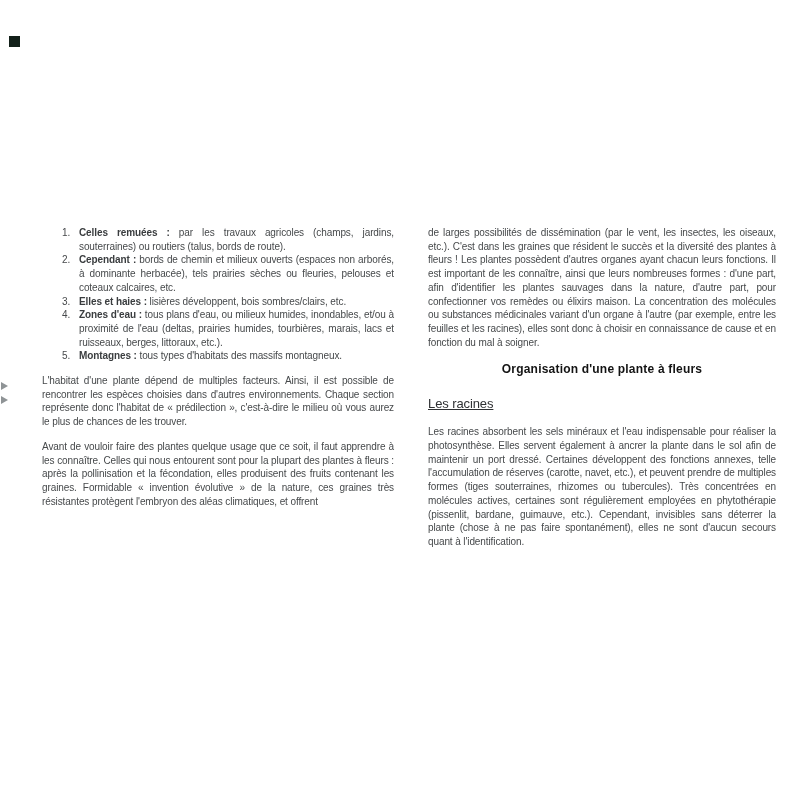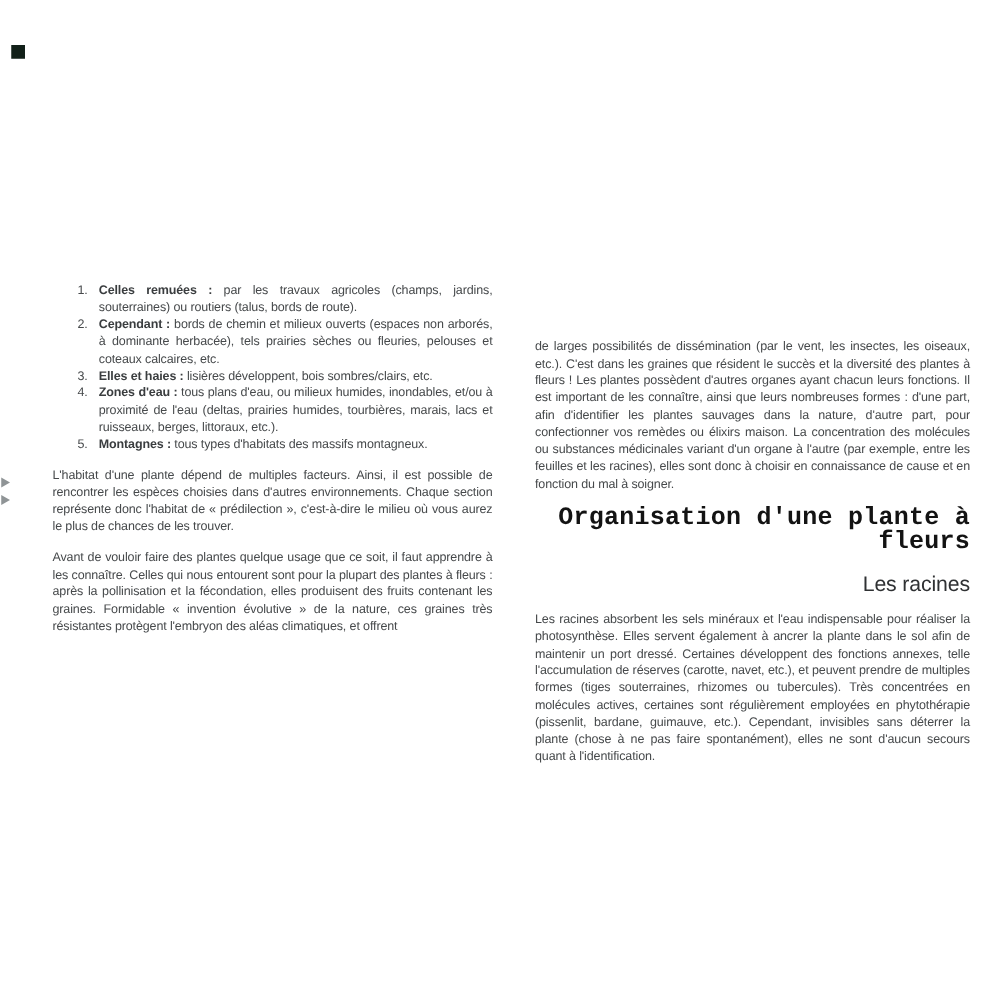--- a/index.html
+++ b/index.html
@@ -21,37 +21,37 @@
   }
   .edge-arrow.a1 { top:382px; }
   .edge-arrow.a2 { top:396px; }
   .col {
     position:absolute; top:226px;
     font-size:10px; line-height:13.7px;
     text-align:justify;
     letter-spacing:-0.1px;
   }
   .col-left  { left:42px;  width:352px; }
-  .col-right { left:428px; width:348px;margin-top:45px; }
+  .col-right { left:428px; width:348px; }
   p { margin:0 0 11px 0; }
   p.last { margin-bottom:0; }
   ol.habitat-list { list-style:none; margin:0 0 11px 0; padding:0 0 0 20px; }
   ol.habitat-list li { display:flex; }
   ol.habitat-list .num { flex:none; width:17px; }
   ol.habitat-list .li-text { flex:1; text-align:justify; }
   .term { font-weight:bold; color:#3a3d3f; }
   h2 {
-    font-size:20px; line-height:19px; font-weight:bold;
+    font-size:12px; line-height:19px; font-weight:bold;
     color:#131313; letter-spacing:0.2px;
-    text-align:right; margin:17px 0 10px 0;font-family:Liberation Mono, monospace;
+    text-align:center; margin:17px 0 10px 0;
   }
   .col-right h2 { margin:8px 0 0 0; }
   h3 {
-    font-size:17px; line-height:14px; font-weight:normal;
-    color:#2f3133; text-align:right; margin:18px 0 14px 0;
+    font-size:13px; line-height:14px; font-weight:normal;
+    color:#2f3133; text-align:left; margin:18px 0 14px 0;text-decoration:underline;
   }
 </style>
 </head>
 <body>
 
 <div class="corner-marker"></div>
 <div class="edge-arrow a1"></div>
 <div class="edge-arrow a2"></div>
 
 <div>

